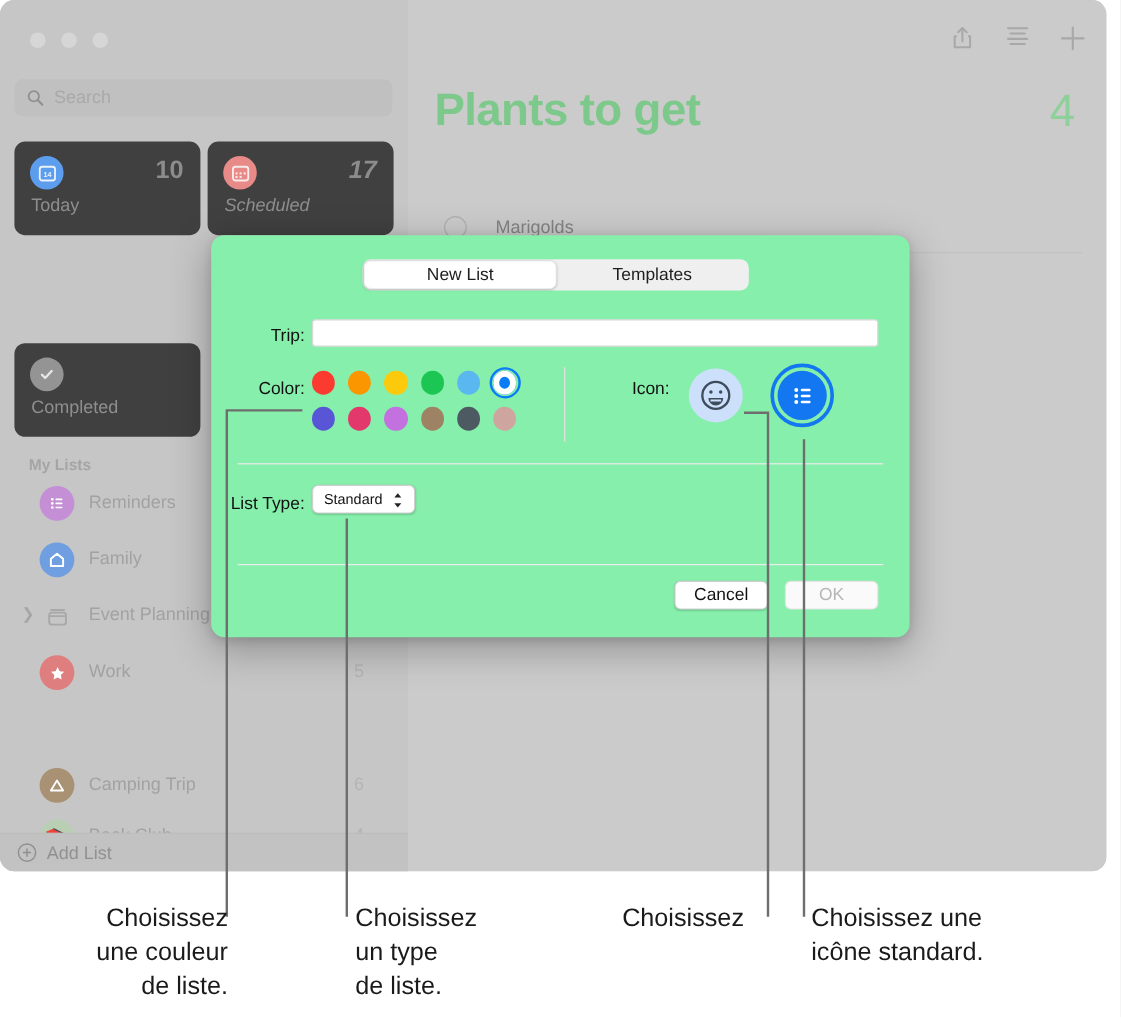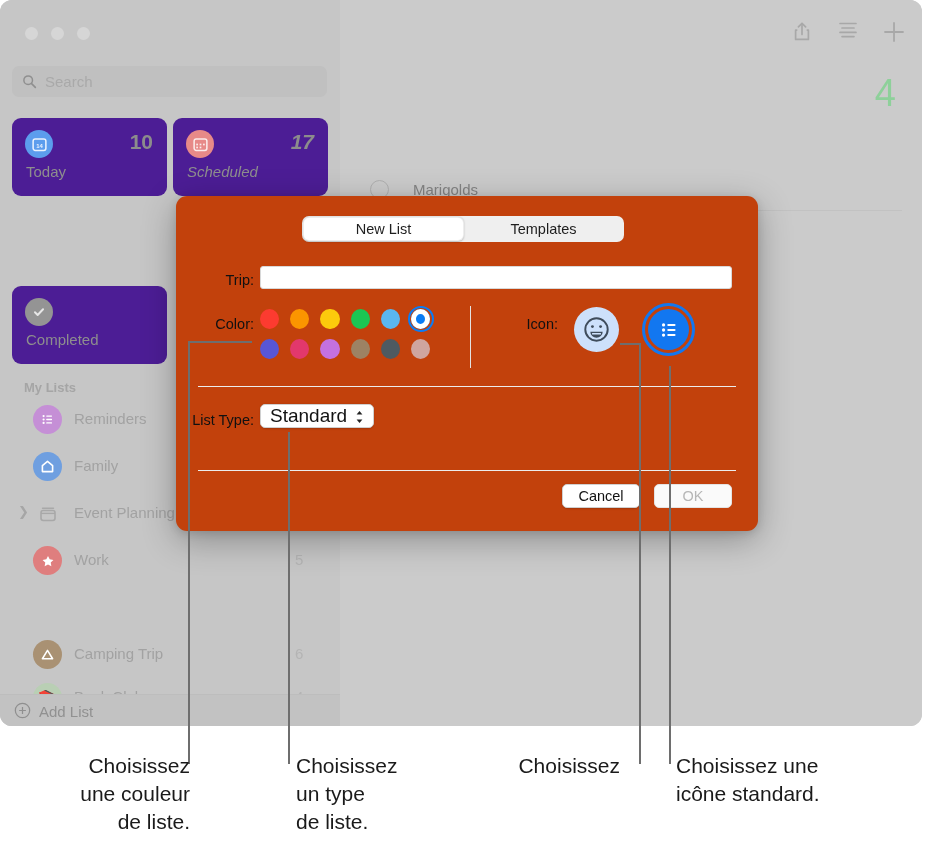--- a/index.html
+++ b/index.html
@@ -36,21 +36,21 @@
   #search-field{
     position:absolute;left:12px;top:66px;width:315px;height:31px;
     background:#c0c0c0;border-radius:7px;
     display:flex;align-items:center;
   }
   #search-field .mag{margin-left:10px;width:15px;height:15px;opacity:.45;}
   #search-field .ph{margin-left:8px;color:#a9a9a9;font-size:15px;}
 
   
   .smart-card{
-    position:absolute;background:#4c1d95;border-radius:9px;
+    position:absolute;background:#404040;border-radius:9px;
   }
   .sc-icon{position:absolute;left:13px;top:12px;width:28px;height:28px;border-radius:50%;
     display:flex;align-items:center;justify-content:center;}
   .sc-count{position:absolute;right:14px;top:12px;font-size:21px;font-weight:bold;color:#8c8c8c;}
   .sc-label{position:absolute;left:14px;top:45px;font-size:15px;color:#8e8e8e;}
 
   #card-today{left:12px;top:118px;width:155px;height:78px;}
   #card-scheduled{left:173px;top:118px;width:155px;height:78px;font-style:italic;}
   #card-all{left:12px;top:202px;width:155px;height:78px;}
   #card-completed{left:12px;top:286px;width:155px;height:78px;}
@@ -77,21 +77,21 @@
   #plants-title{position:absolute;left:22px;top:71px;font-size:38px;font-weight:bold;color:#7dc98b;letter-spacing:-0.5px;}
   #plants-count{position:absolute;right:26px;top:72px;font-size:38px;font-weight:normal;color:#8ed09a;}
   .todo{position:absolute;left:22px;width:540px;height:41px;}
   .todo .circ{position:absolute;left:8px;top:10px;width:17px;height:17px;border-radius:50%;border:1.5px solid #b0b0b0;}
   .todo .txt{position:absolute;left:51px;top:11px;font-size:15px;color:#838383;}
   .todo .sep{position:absolute;left:51px;bottom:0;width:489px;height:1px;background:#c2c2c2;}
 
   
   #dialog{
     position:absolute;left:176px;top:196px;width:582px;height:335px;
-    background:#c2410c;border-radius:11px;
+    background:#86efac;border-radius:11px;
     box-shadow:0 9px 34px rgba(0,0,0,.30), 0 2px 8px rgba(0,0,0,.12);
   }
   #tabs{
     position:absolute;left:126px;top:20px;width:322px;height:26px;
     background:#efefef;border-radius:7px;display:flex;padding:1px;box-sizing:border-box;
   }
   .tab{flex:1;display:flex;align-items:center;justify-content:center;font-size:14.5px;color:#1e1e1e;border-radius:6px;}
   .tab.sel{background:#ffffff;box-shadow:0 0.5px 2px rgba(0,0,0,.22);border:0.5px solid rgba(0,0,0,.07);}
 
   .row-label{position:absolute;font-size:14.5px;color:#111;text-align:right;}
@@ -123,21 +123,21 @@
   #stdicon-btn .ring{position:absolute;left:0;top:0;width:53px;height:53px;border-radius:50%;border:3px solid #1277f0;box-sizing:border-box;}
 
   .hdiv{position:absolute;left:22px;width:538px;height:1px;background:#ececec;}
   #hdiv1{top:190px;}
   #hdiv2{top:274px;}
 
   #listtype-select{
     position:absolute;left:84px;top:208px;height:24px;padding:0 26px 0 9px;
     background:#fff;border:0.5px solid #d0d0d0;border-radius:5px;
     box-shadow:0 0.5px 1.5px rgba(0,0,0,.16);
-    display:flex;align-items:center;font-size:19px;color:#121212;box-sizing:border-box;
+    display:flex;align-items:center;font-size:12px;color:#121212;box-sizing:border-box;
   }
   #listtype-select .chev{position:absolute;right:8px;top:4px;}
 
   .dlg-btn{
     position:absolute;top:288px;height:24px;border-radius:5px;
     display:flex;align-items:center;justify-content:center;font-size:14.5px;
     box-sizing:border-box;
   }
   #btn-cancel{left:386px;width:78px;background:#fff;border:0.5px solid #d0d0d0;
     box-shadow:0 0.5px 1.5px rgba(0,0,0,.16);color:#121212;}
@@ -299,20 +299,21 @@
           <line x1="4" y1="7" x2="16" y2="7"></line>
         <line x1="2" y1="11.4" x2="18" y2="11.4"></line>
           <line x1="4" y1="15.6" x2="16" y2="15.6"></line>
       </g>
     </svg>
     <svg class="toolbar-ico" id="ico-add" width="22" height="22" viewBox="0 0 22 22">
       <line x1="11" y1="2" x2="11" y2="20" stroke="#5a5a5a" stroke-width="1.8" stroke-linecap="round"></line>
       <line x1="2" y1="11" x2="20" y2="11" stroke="#5a5a5a" stroke-width="1.8" stroke-linecap="round"></line>
     </svg>
 
+    <div id="plants-title">Plants to get</div>
     <div id="plants-count">4</div>
 
     <div class="todo" style="top:170px">
       <div class="circ"></div>
       <div class="txt">Marigolds</div>
       <div class="sep"></div>
     </div>
   </div>
 </div>
 

